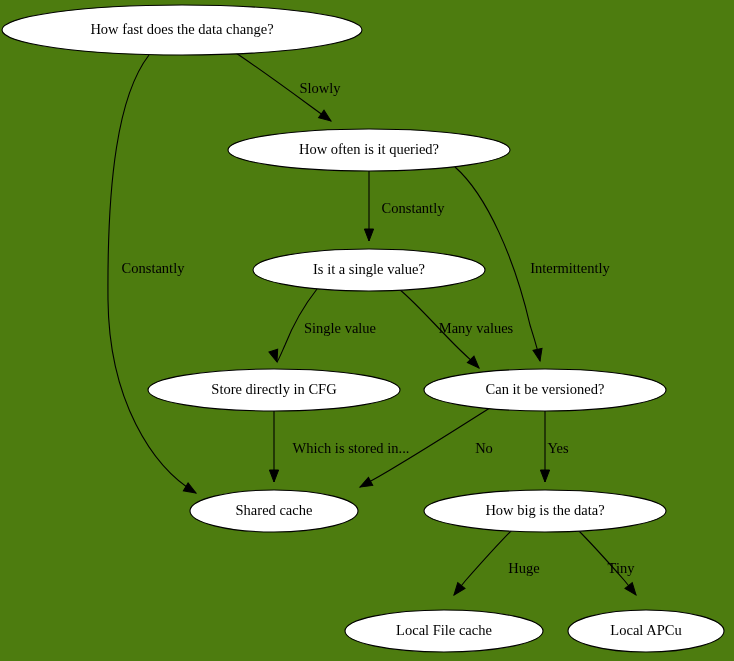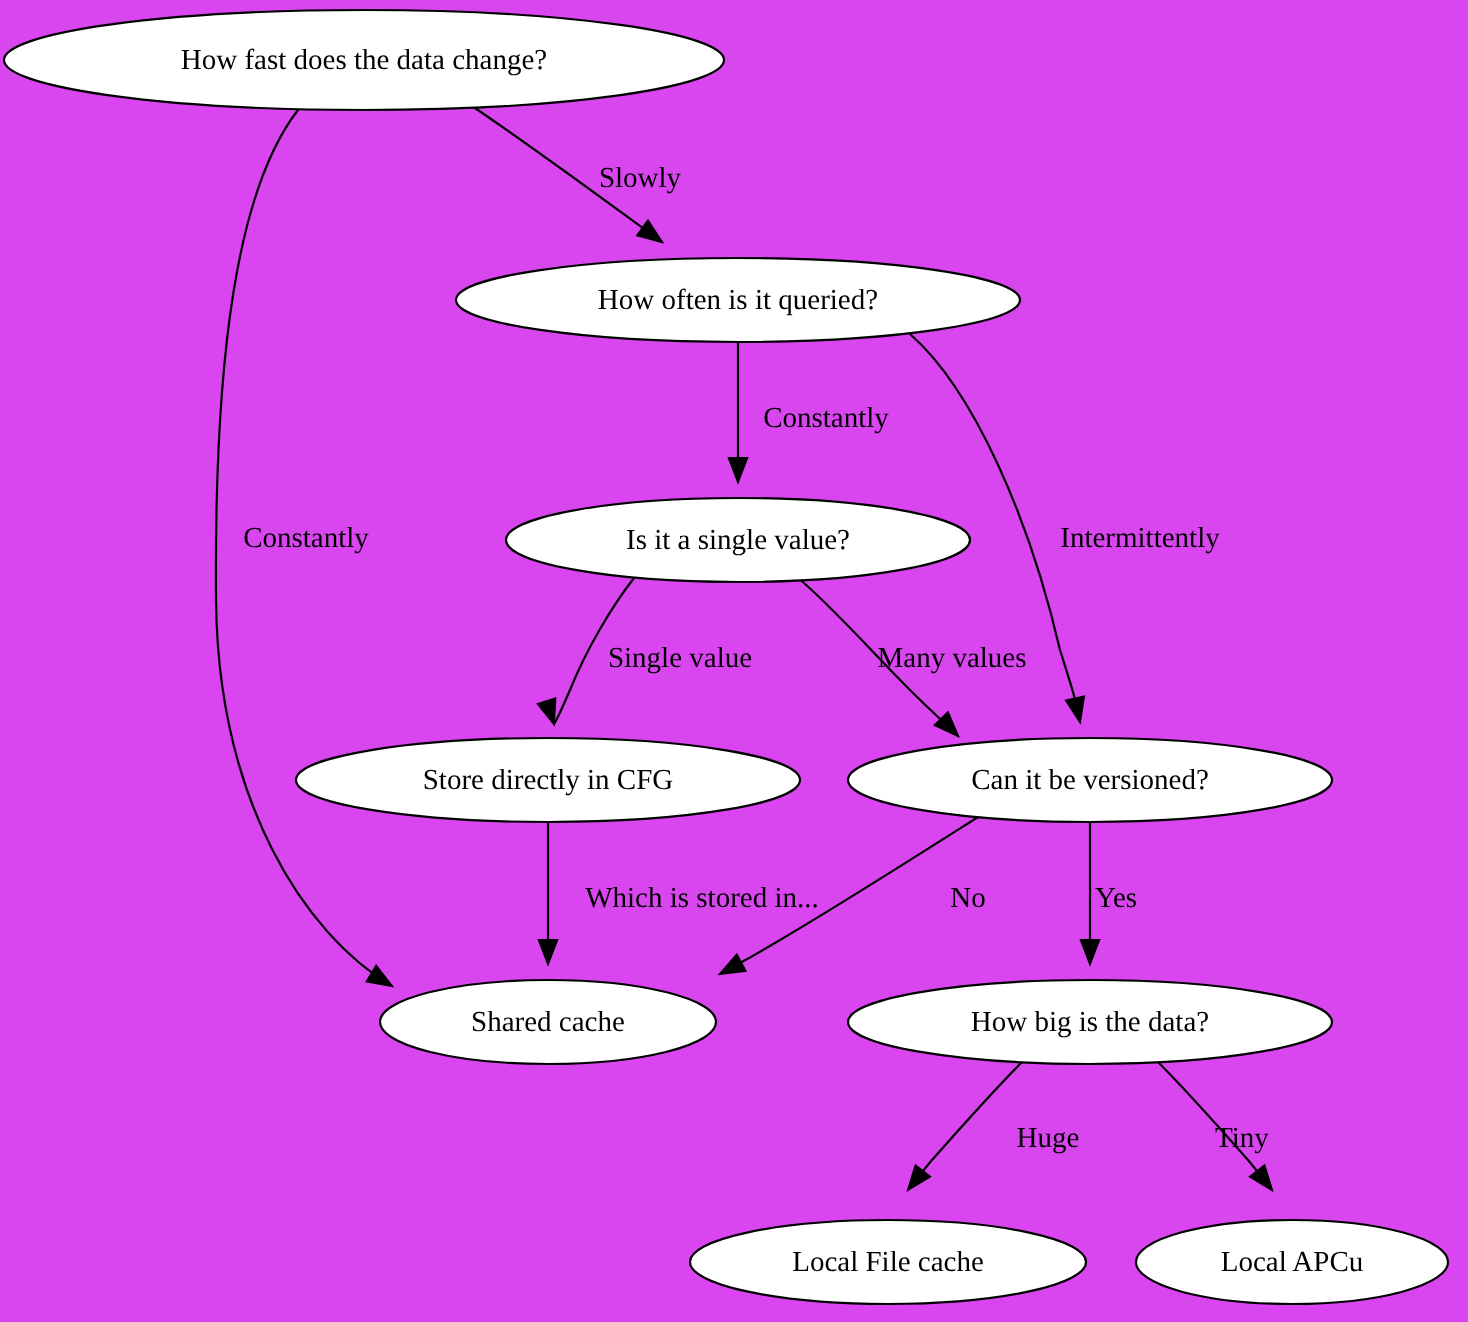--- a/index.html
+++ b/index.html
@@ -5,21 +5,21 @@
 <style>
   html, body {
     margin: 0;
     padding: 0;
     background: #ffffff;
   }
   #canvas {
     position: relative;
     width: 734px;
     height: 661px;
-    background: #d946ef;
+    background: #4d7c0f;
     font-family: "Liberation Serif", "DejaVu Serif", serif;
     overflow: hidden;
   }
   #graph-svg {
     position: absolute;
     left: 0;
     top: 0;
     width: 734px;
     height: 661px;
   }

